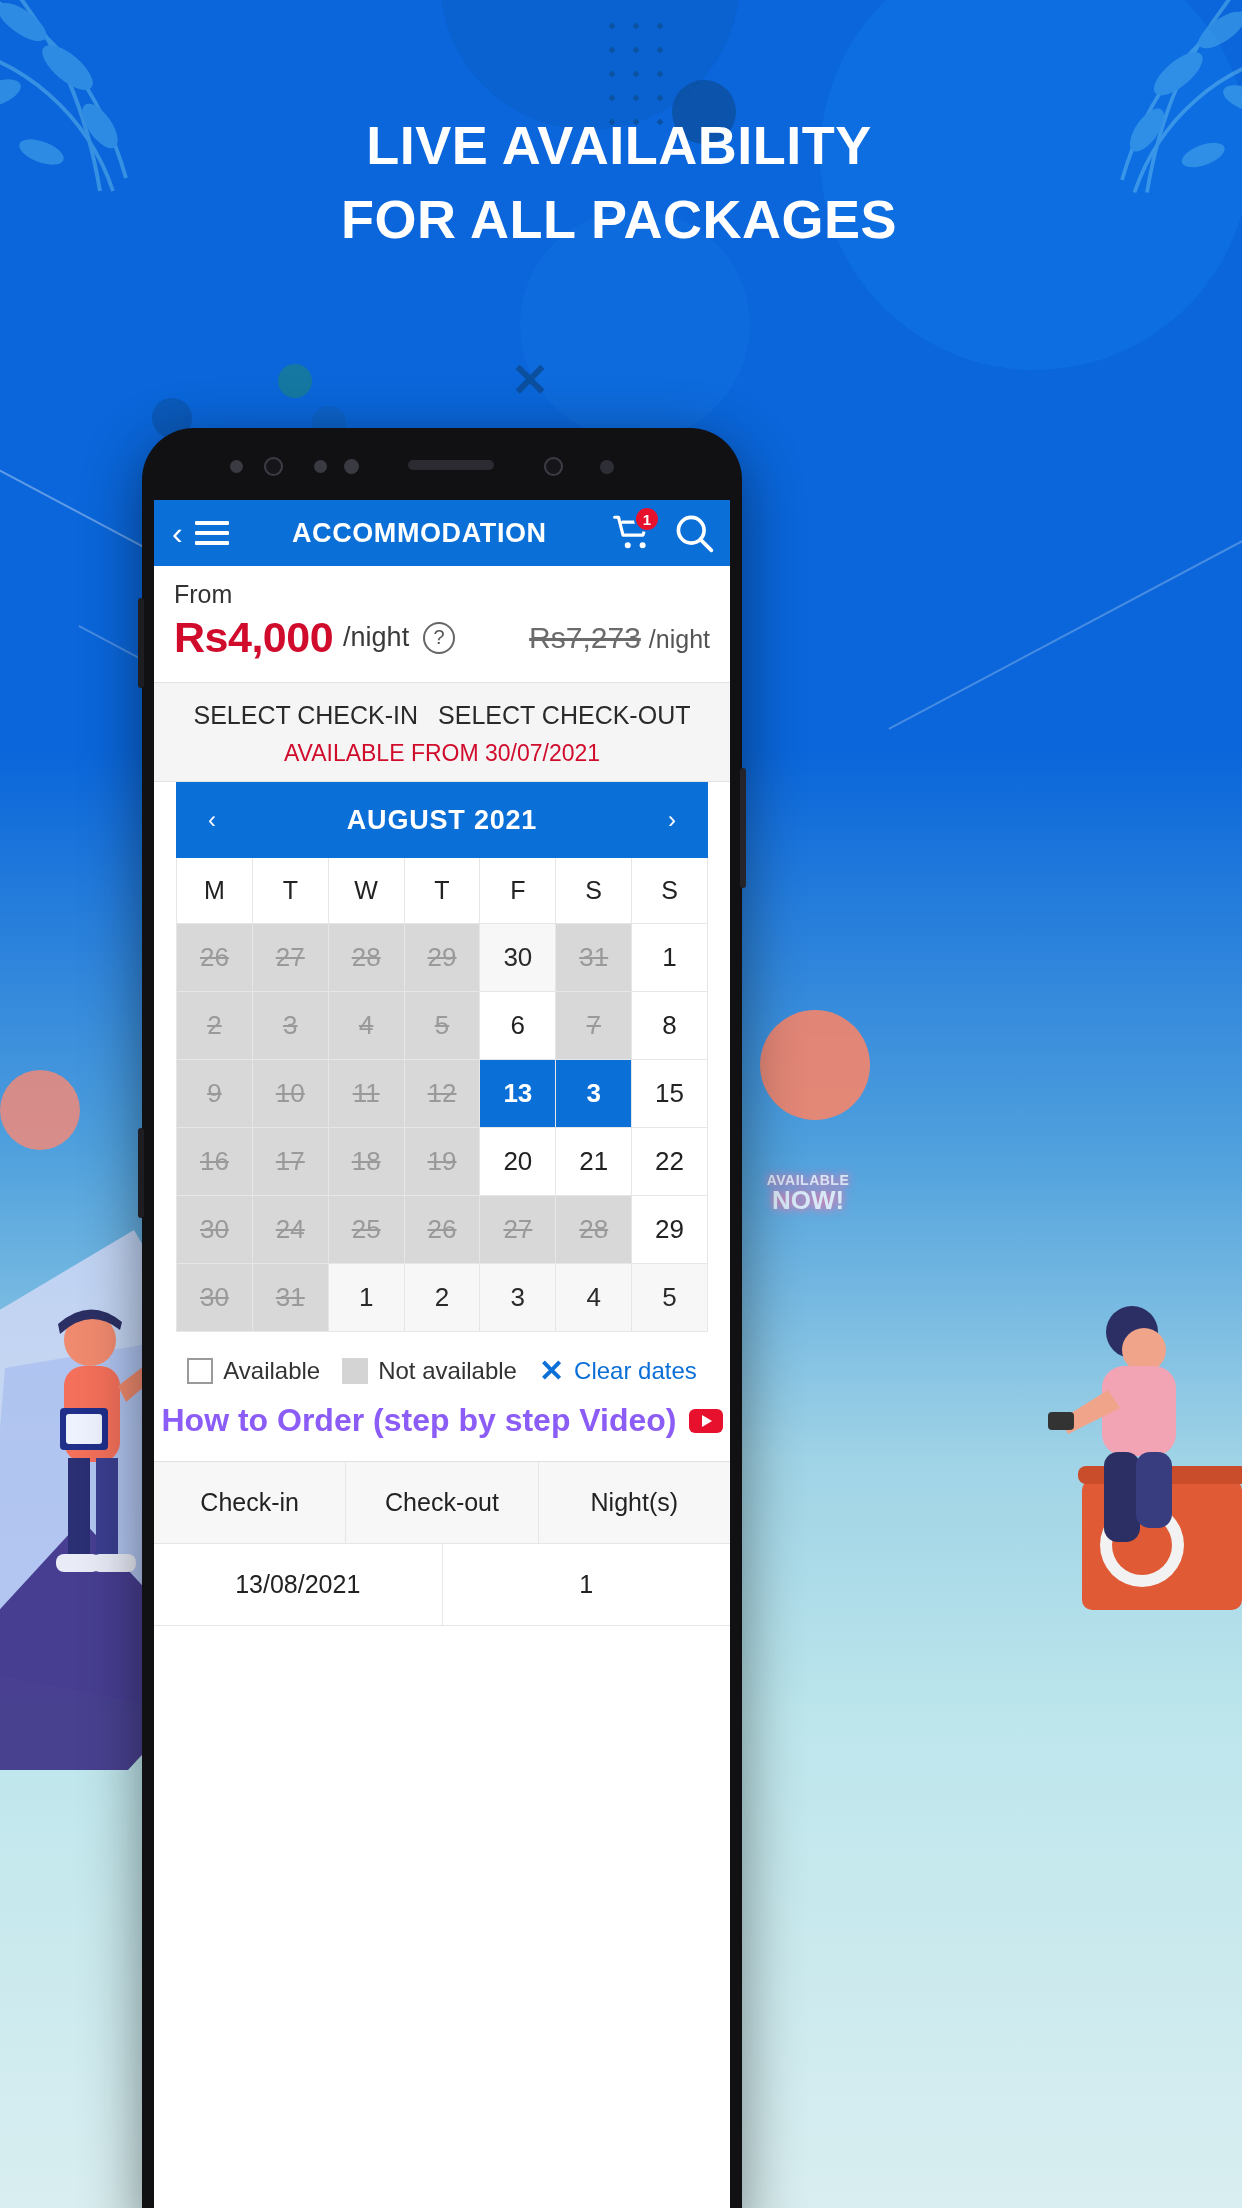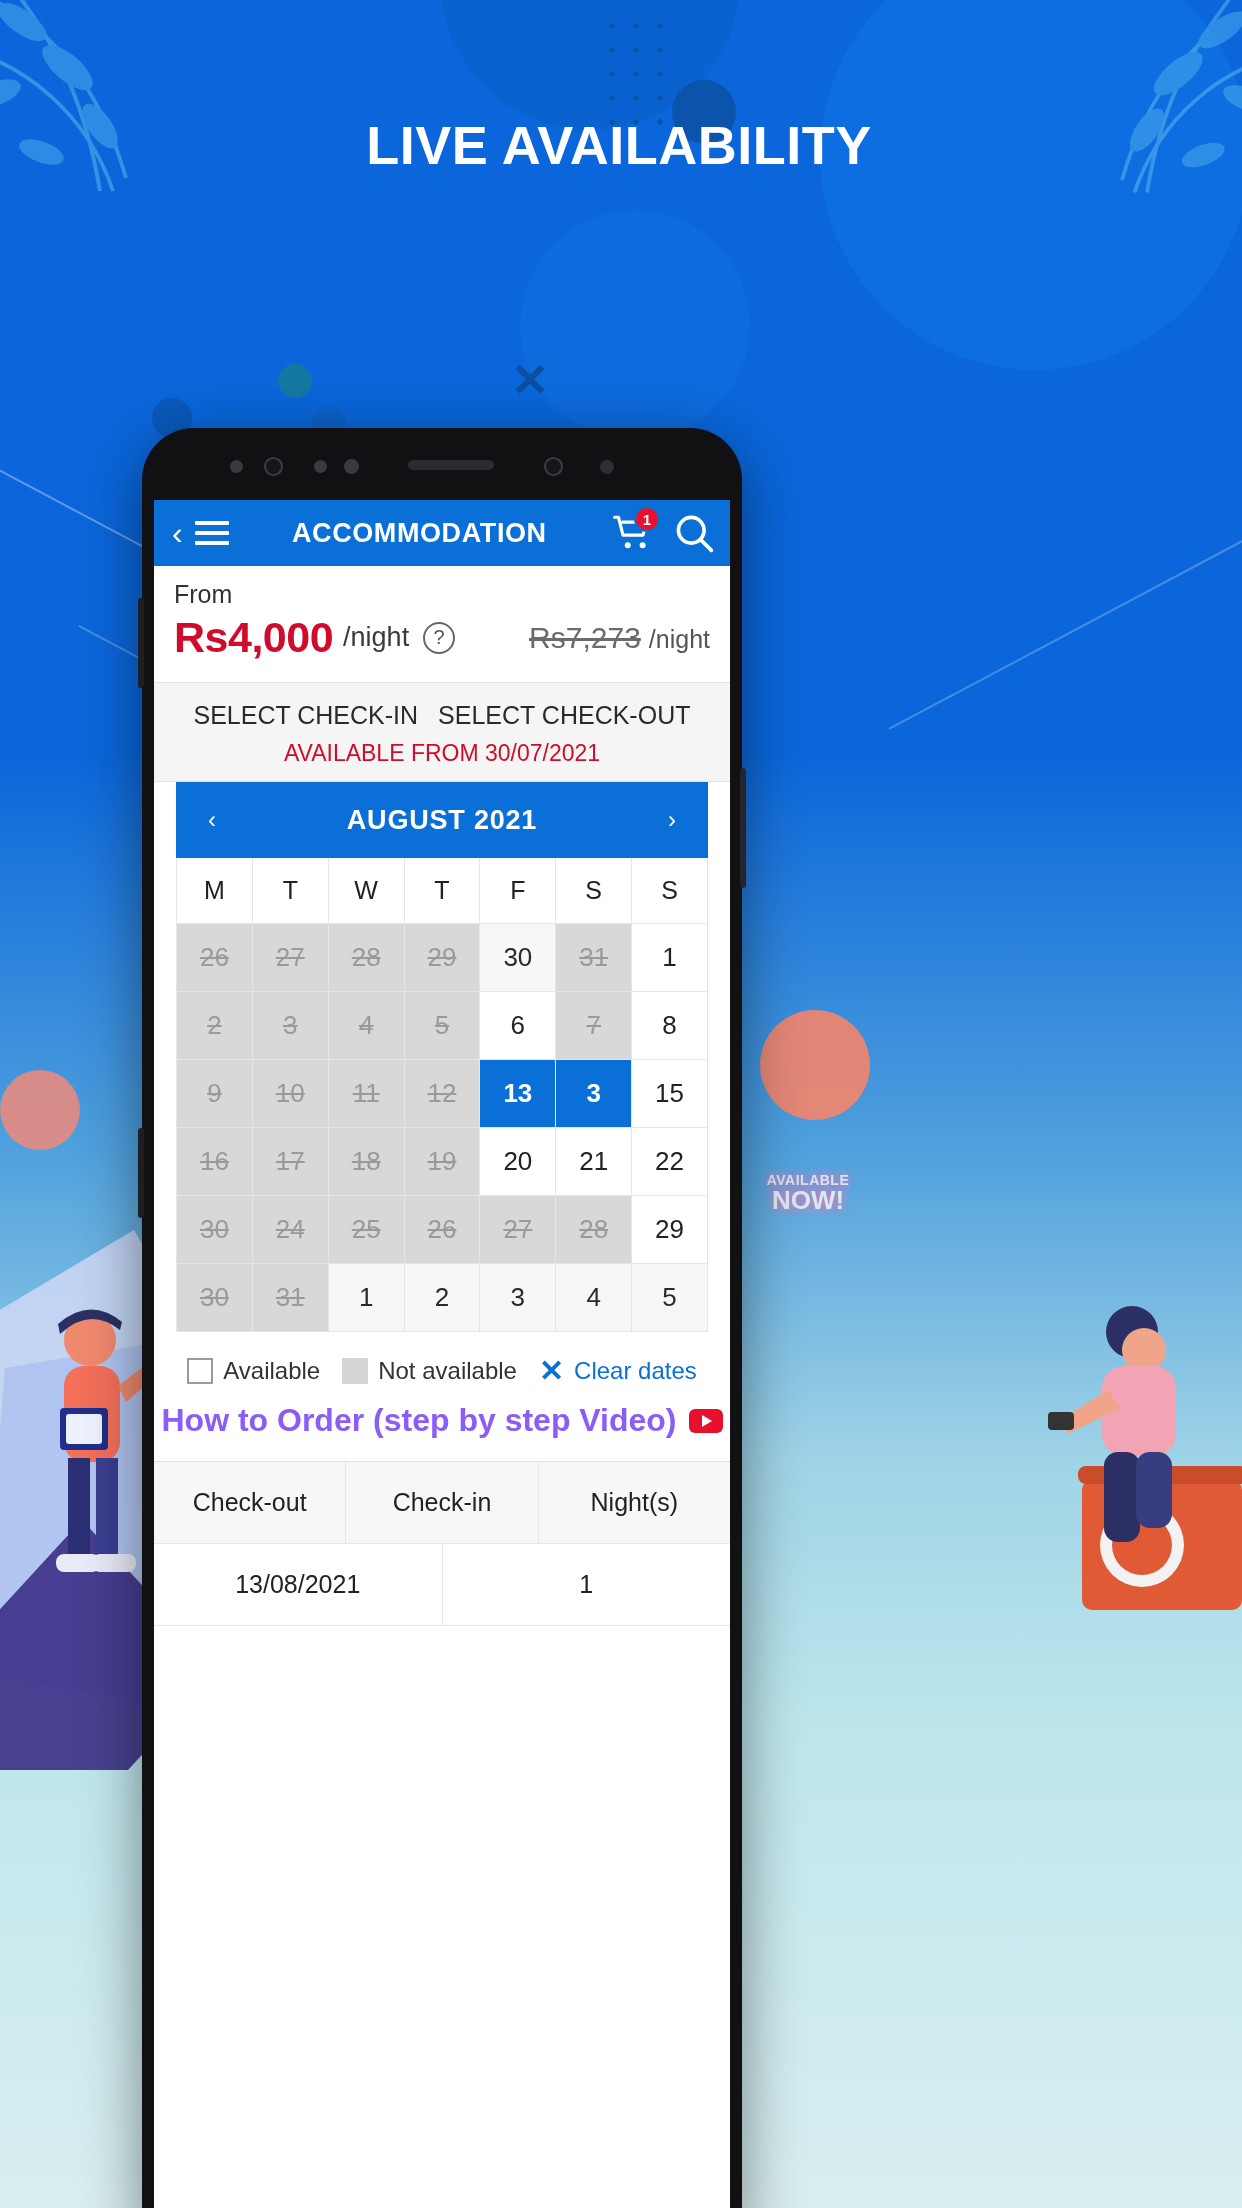--- a/index.html
+++ b/index.html
@@ -342,20 +342,21 @@
   </svg>
 
   <div class="neon">
     <div class="small">AVAILABLE</div>
     <div class="big">NOW!</div>
   </div>
 </div>
 
 <div class="hero">
   <div class="l1">LIVE AVAILABILITY</div>
+  <div class="l2">FOR ALL PACKAGES</div>
 </div>
 
 <div class="phone">
   <div class="notch-row">
     <div class="cam c1"></div>
     <div class="cam c2"></div>
     <div class="cam c3"></div>
     <div class="cam c4"></div>
     <div class="speaker"></div>
     <div class="cam c5"></div>
@@ -492,22 +493,22 @@
       </div>
     </div>
 
     <div class="howto">
       <span class="howto-txt">How to Order (step by step Video)</span>
       <span class="yt"></span>
     </div>
 
     <div class="sum-table">
       <div class="sum-row head" id="sum-head">
+          <div class="sum-cell">Check-in</div>
           <div class="sum-cell">Check-out</div>
-          <div class="sum-cell">Check-in</div>
           <div class="sum-cell">Night(s)</div>
         </div>
       <div class="sum-row" id="sum-body">
           <div class="sum-cell">13/08/2021</div>
           <div class="sum-cell">1</div>
         </div>
       <div class="sum-tail"></div>
     </div>
 
   </div>

